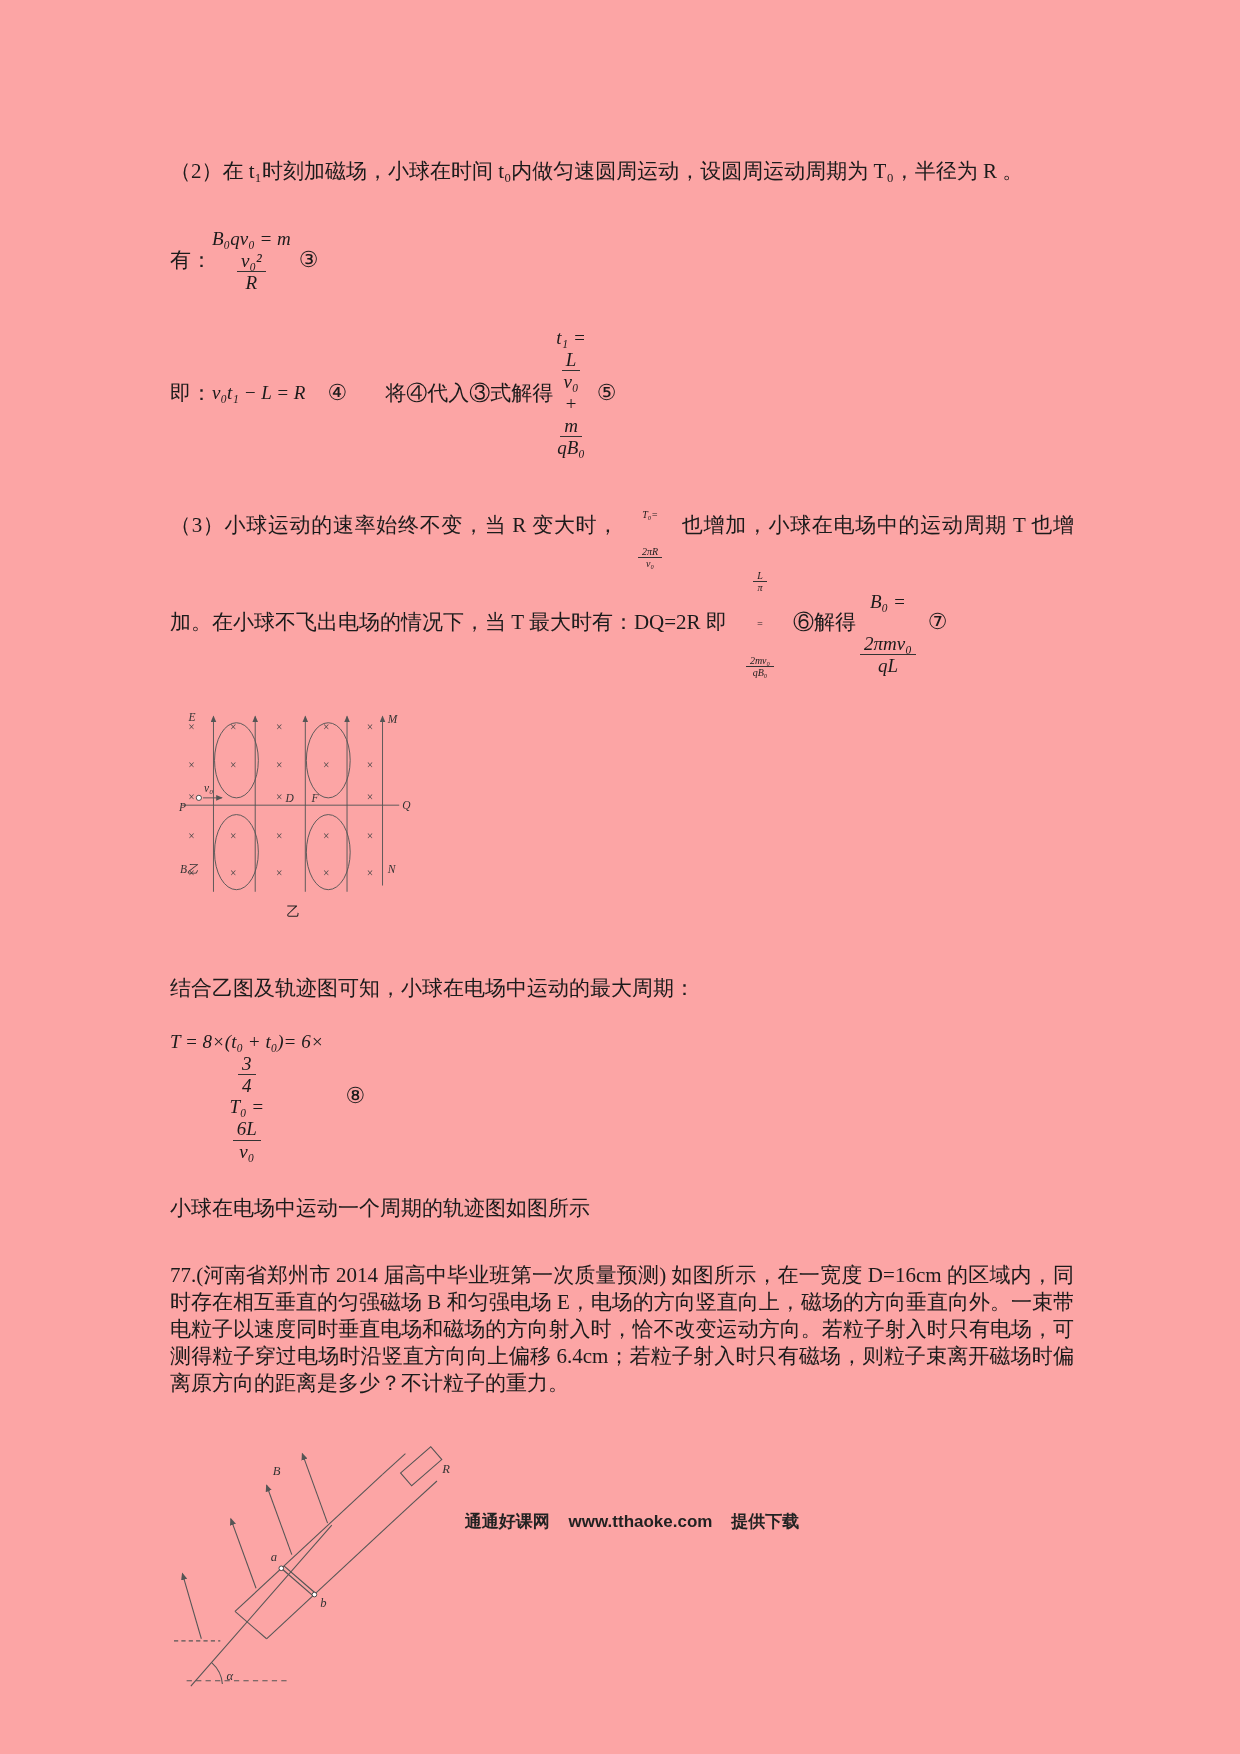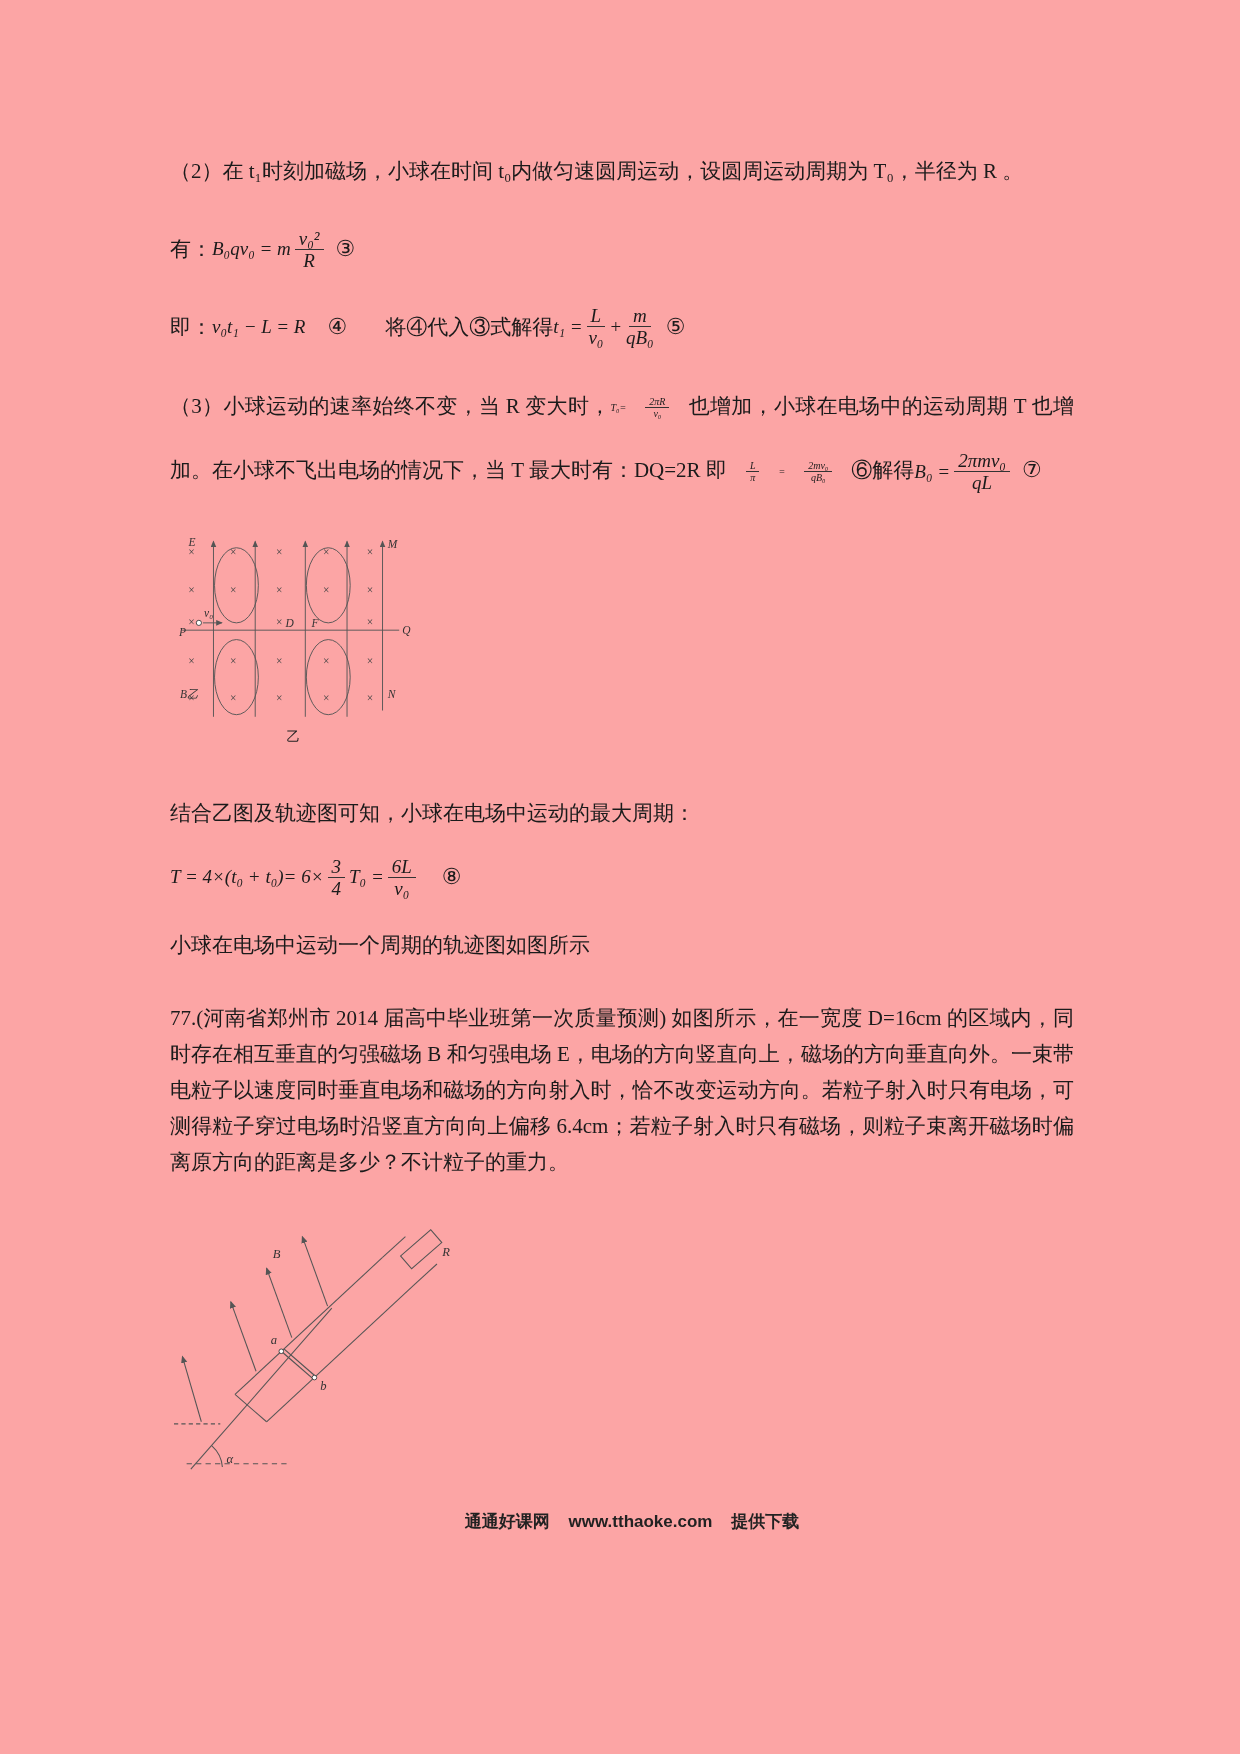--- a/index.html
+++ b/index.html
@@ -12,33 +12,33 @@
   .mline{display:flex;align-items:center;flex-wrap:wrap;}
   .mt-you{margin-top:40px;}
   .mt-ji{margin-top:34px;}
   .mt-p3{margin-top:26px;}
   .mt-fig1{margin-top:28px;margin-left:8px;}
   .mt-concl{margin-top:52px;}
   .mt-f8{margin-top:26px;}
   .mt-note{margin-top:30px;}
   .mt-q77{margin-top:38px;}
   .mt-fig2{margin-top:44px;margin-left:4px;}
-  .math{display:inline-flex;align-items:center;font-style:italic;font-size:19px;}
+  .math{display:inline-flex;align-items:center;font-style:italic;font-size:19px;flex-direction:column;}
   .math > span{white-space:pre;}
   .frac{display:inline-flex;flex-direction:column;align-items:center;line-height:1.12;margin:0 4px;vertical-align:middle;}
   .frac .num{border-bottom:1.2px solid #333;padding:0 4px;display:block;text-align:center;}
   .frac .den{display:block;text-align:center;}
   .sm{font-size:10px;}
   .sm .frac{margin:0 19px;}
   .tag{font-style:normal;font-size:22px;margin:0 8px;}
   .gap-lg{display:inline-block;width:30px;}
   .gap-md{display:inline-block;width:14px;}
   .p3{line-height:62px;}
   .p3 .math{vertical-align:middle;}
-  .q77{line-height:36px;}
+  .q77{line-height:27px;}
   .figure svg{display:block;}
   .svg-label{font-family:"Liberation Serif","DejaVu Serif",serif;}
   .footer{
     position:absolute;left:12px;top:1510px;width:100%;text-align:center;
     font-family:"Liberation Sans","DejaVu Sans",sans-serif;font-size:17px;color:#222;font-weight:600;
   }
   .footer span{margin:0 7px;}
 </style>
 </head>
 <body>
@@ -157,21 +157,21 @@
           <text x="25" y="82">v₀</text>
         </g>
         <text x="104" y="201" font-size="13" fill="#222">乙</text>
       </svg>
     </div>
 
     <p class="para mt-concl">结合乙图及轨迹图可知，小球在电场中运动的最大周期：</p>
 
     <div class="mline mt-f8">
       <span class="math">
-        <span>T = 4×(t₀ + t₀)= 6×</span>
+        <span>T = 8×(t₀ + t₀)= 6×</span>
         <span class="frac">
           <span class="num">3</span>
           <span class="den">4</span>
         </span>
         <span>T₀ =</span>
         <span class="frac">
           <span class="num">6L</span>
           <span class="den">v₀</span>
         </span>
       </span>

